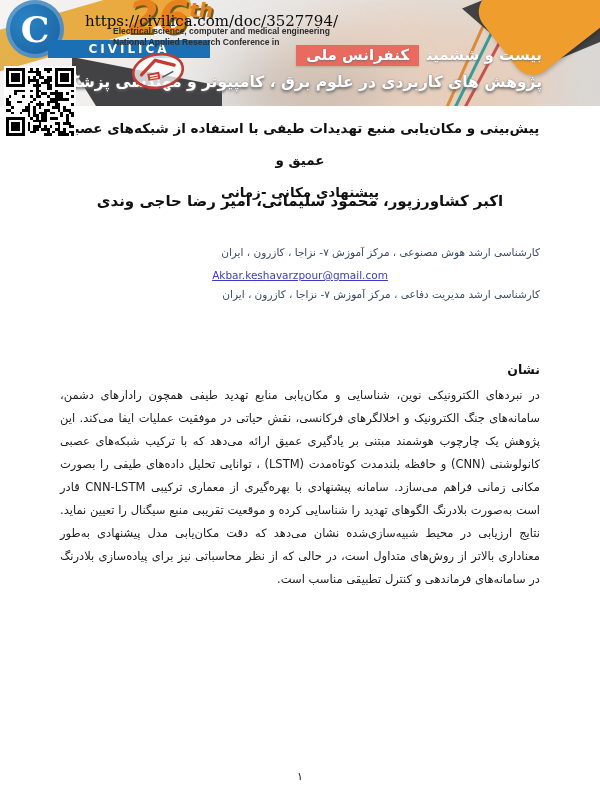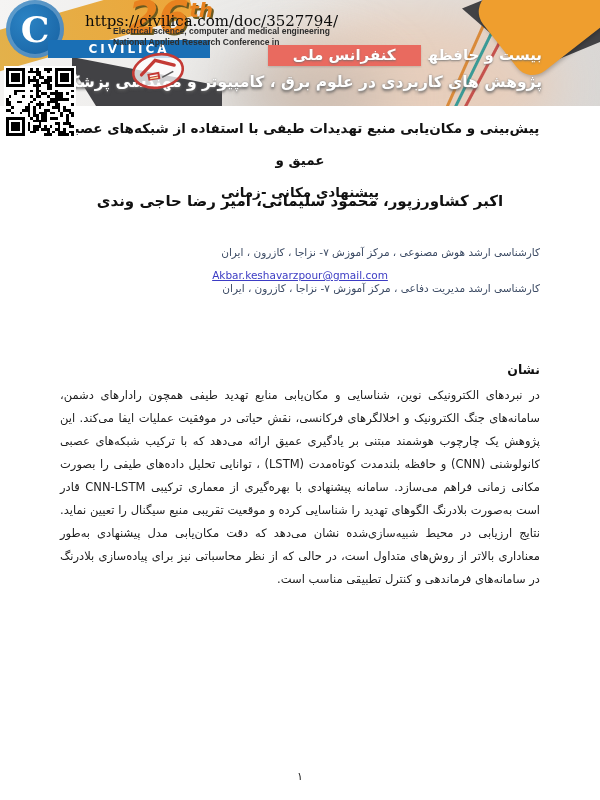--- a/index.html
+++ b/index.html
@@ -67,21 +67,21 @@
     font-family:"Liberation Sans", sans-serif; font-weight:bold;
     font-size:8.5px; line-height:11px; color:#2e2e2e;
   }
 
   .fa-line1 {
     position:absolute; right:58px; top:46px; direction:rtl;
     font-weight:bold; font-size:15px; color:#ffffff; white-space:nowrap;
     text-shadow:0 1px 2px rgba(110,110,110,.85);
   }
   .fa-line1 .hl {
-    background:#e96a5f; padding:1px 25px 2px; margin-right:8px;
+    background:#e96a5f; padding:1px 10px 2px; margin-right:8px;
     box-shadow:0 1px 2px rgba(0,0,0,.15);
   }
   .fa-line2 {
     position:absolute; right:58px; top:73px; direction:rtl;
     font-weight:bold; font-size:15.5px; color:#ffffff; white-space:nowrap;
     text-shadow:0 0 2px #8a8a8a, 0 2px 3px rgba(90,90,90,.9);
   }
 
   .stamp { position:absolute; left:131px; top:52px; width:54px; height:38px; transform:rotate(-10deg); }
 
@@ -97,21 +97,21 @@
   .title-block {
     position:absolute; left:60px; top:112px; width:480px; direction:rtl;
     text-align:center; font-weight:bold; font-size:13.5px; line-height:32px; color:#111;
   }
   .authors {
     position:absolute; left:60px; top:192px; width:480px; direction:rtl;
     text-align:center; font-weight:bold; font-size:15px; color:#111;
   }
   .aff { position:absolute; left:60px; width:480px; direction:rtl; text-align:right;
          font-size:10.5px; color:#3b4a63; }
-  .aff1 { top:246px; } .aff2 { top:282px; } .aff3 { top:320px; }
+  .aff1 { top:246px; } .aff2 { top:288px; } .aff3 { top:320px; }
   .email-line { position:absolute; left:60px; top:269px; width:480px; text-align:center; font-size:10.5px; }
   .email-line a { color:#3c3cc4; text-decoration:underline; }
 
   .abstract {
     position:absolute; left:60px; top:362px; width:480px; direction:rtl; color:#1c1c1c;
   }
   .abstract h2 { font-size:12.5px; font-weight:bold; margin-bottom:7px; color:#111; }
   .abstract p  { font-size:11.5px; line-height:23px; text-align:justify; }
   .keywords { margin-top:19px; font-size:11.5px; line-height:23px; text-align:justify; }
   .keywords b { font-weight:bold; }
@@ -144,21 +144,21 @@
     <div class="logo-band">
       <span>CIVILICA</span>
     </div>
     <div class="edition"><span>26</span><sup>th</sup></div>
 
     <div class="eng-title">
       <div>Electrical science, computer and medical engineering</div>
       <div>National Applied Research Conference in</div>
     </div>
 
-    <div class="fa-line1"><span>بیست و حافظه</span><span class="hl">کنفرانس ملی</span></div>
+    <div class="fa-line1"><span>بیست و ششمین</span><span class="hl">کنفرانس ملی</span></div>
     <div class="fa-line2">پژوهش های کاربردی در علوم برق ، کامپیوتر و مهندسی پزشکی</div>
 
     <div class="stamp">
       <svg viewBox="0 0 54 38">
         <ellipse cx="27" cy="19" rx="25" ry="16.5" fill="#fff" fill-opacity="0.75" stroke="#c43a35" stroke-width="2.6"></ellipse>
         <path d="M10 20 L26 8 L44 16" fill="none" stroke="#c43a35" stroke-width="3.2" stroke-linecap="round"></path>
         <rect x="16" y="20" width="12" height="7" fill="#c43a35"></rect>
         <rect x="18" y="22" width="8" height="1.4" fill="#fff"></rect>
         <rect x="18" y="24.5" width="8" height="1.4" fill="#f6d9a0"></rect>
         <line x1="30" y1="26" x2="42" y2="22" stroke="#5a5a5a" stroke-width="1.6"></line>

